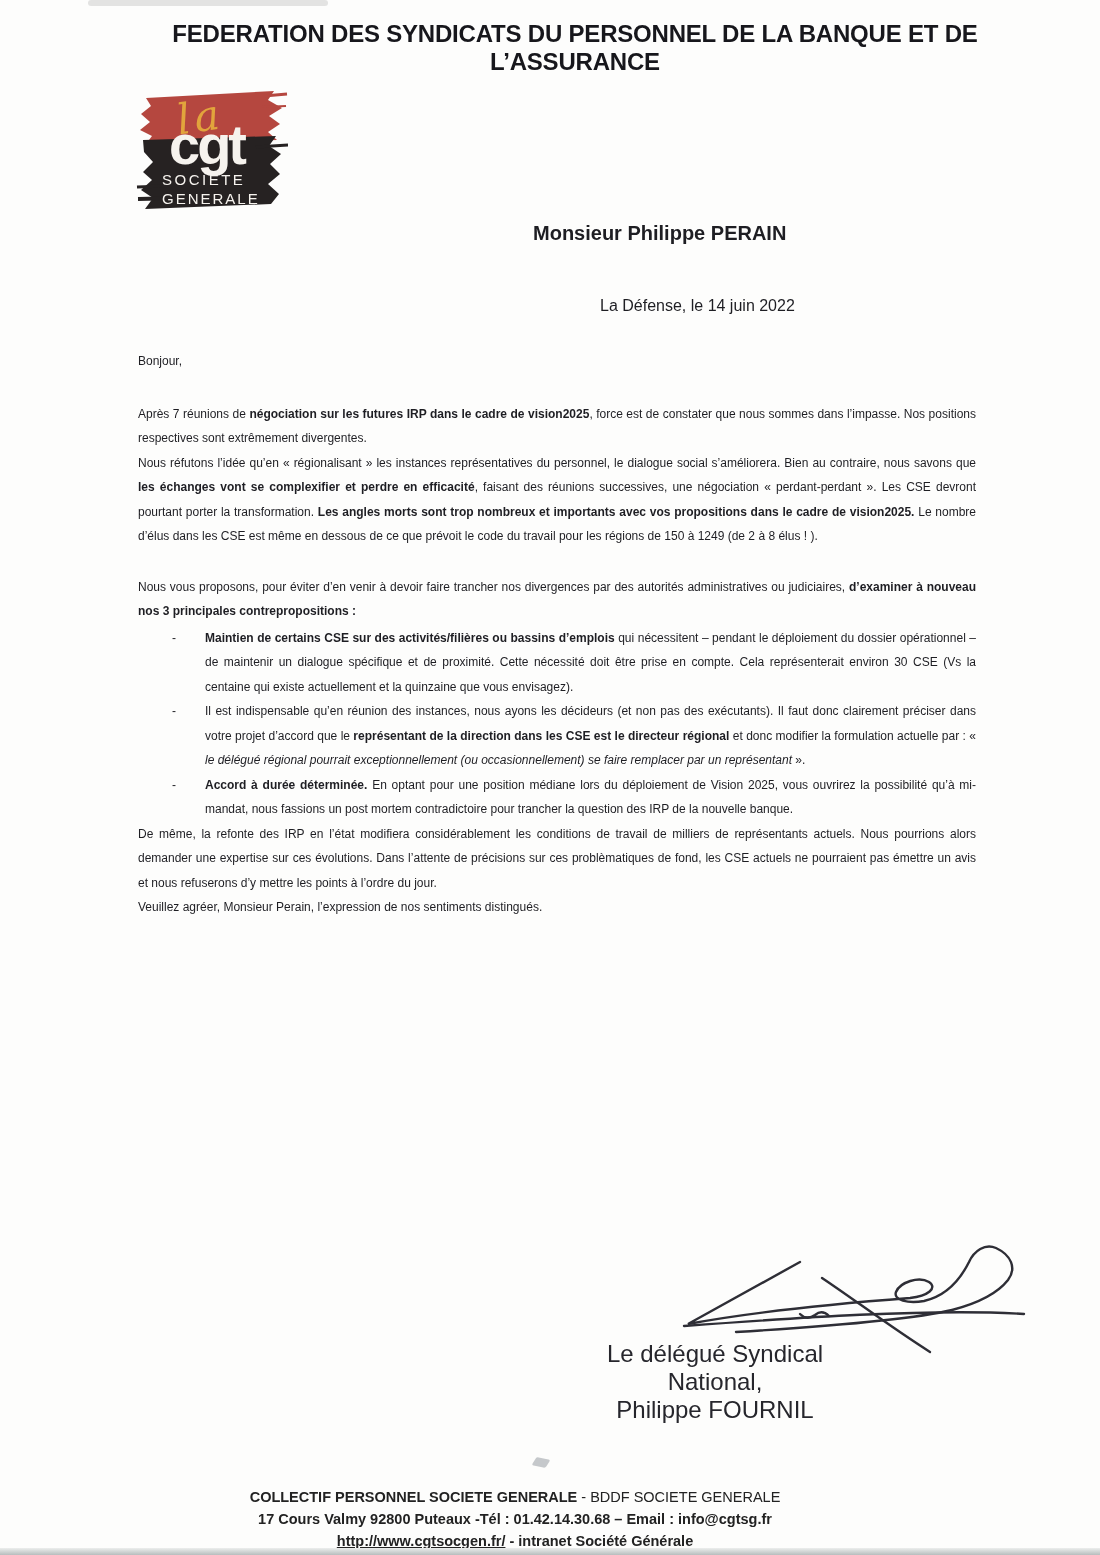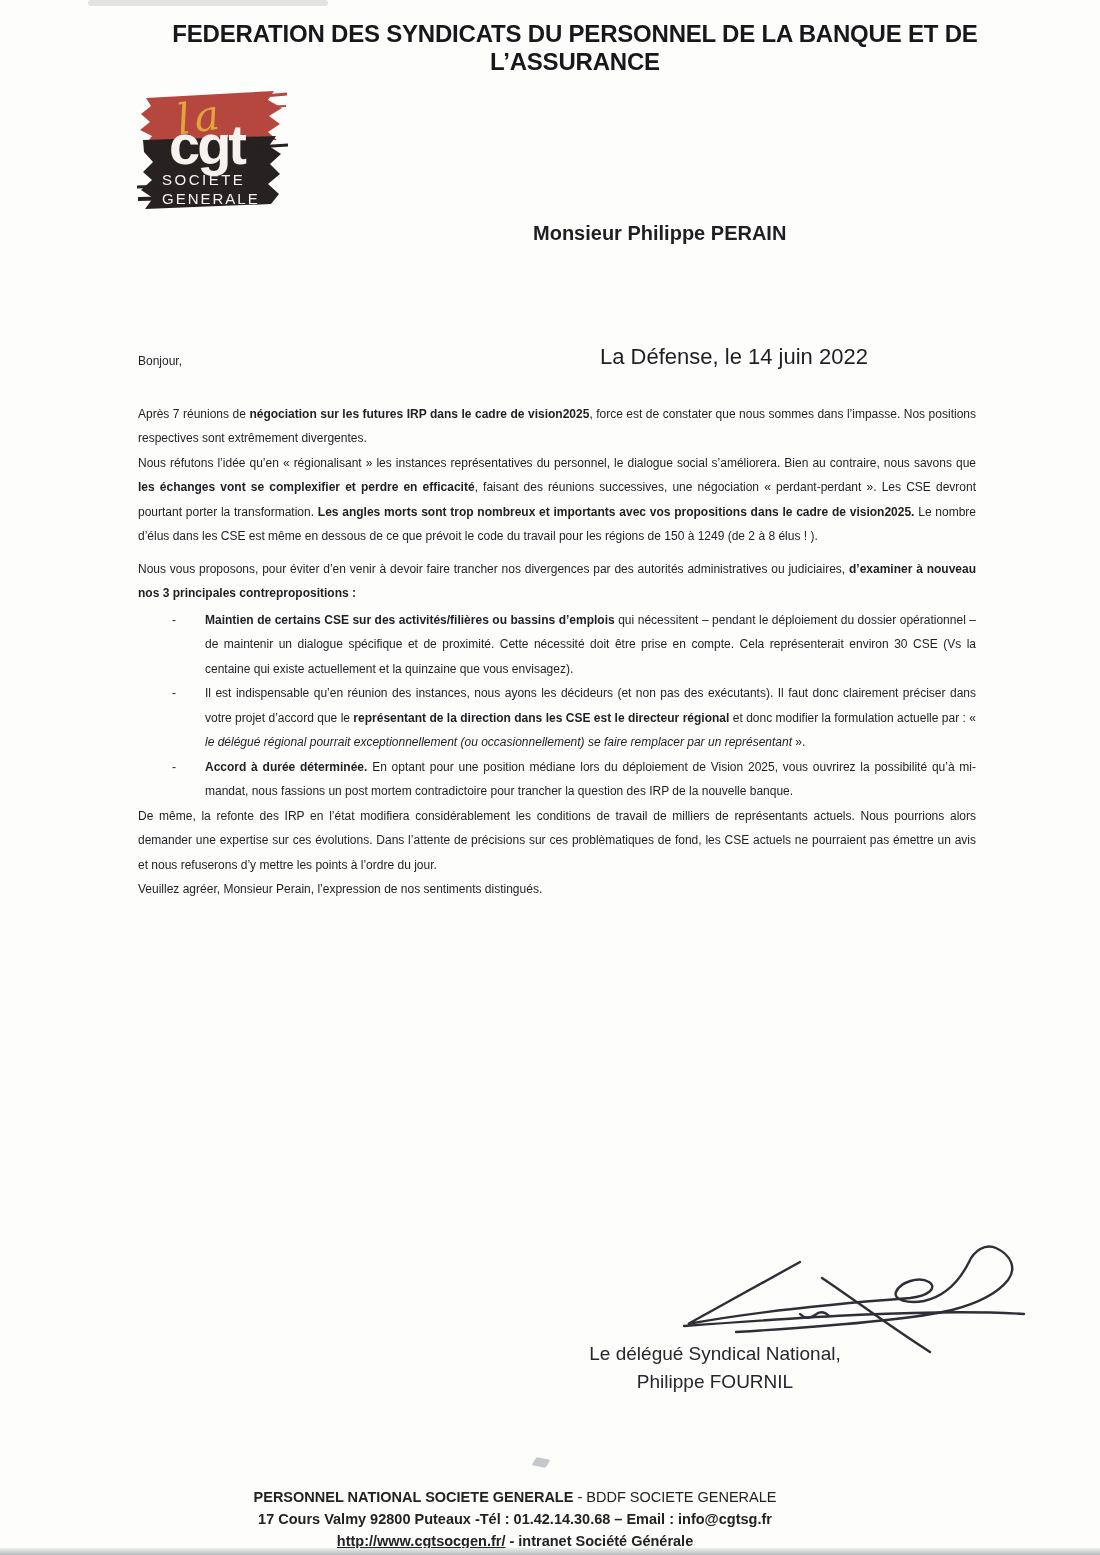--- a/index.html
+++ b/index.html
@@ -12,40 +12,40 @@
   .header{
     position:absolute;top:20px;left:100px;width:950px;margin:0;
     font-size:24px;font-weight:bold;text-align:center;
     letter-spacing:-0.2px;color:#17171c;
   }
   
   .logo{position:absolute;top:86px;left:136px;width:152px;height:132px;}
   
   .recipient{position:absolute;top:191px;left:533px;font-size:20px;line-height:28px;margin-top:28px;}
   .r-name{font-weight:bold;}
-  .dateline{position:absolute;top:297px;left:600px;font-size:22px;margin-top:47px;}
+  .dateline{position:absolute;top:297px;left:600px;font-size:16px;}
   
   .body{position:absolute;top:349px;left:138px;width:838px;font-size:12px;line-height:24.5px;}
   .salutation{margin:0 0 28px 0;}
   .para{margin:0;text-align:justify;}
-  .mt16{margin-top:8px;}
+  .mt16{margin-top:26px;}
   .closing{text-align:left;}
   .bullets{margin-top:2px;}
   .bullet{display:flex;padding-left:34px;}
   .bm{width:33px;flex:none;}
   .bt{flex:1;text-align:justify;}
   .b{font-weight:bold;}
   .i{font-style:italic;}
   
   .signature{position:absolute;top:1238px;left:672px;width:368px;height:118px;}
   .signature path{stroke:#2e2e36;stroke-width:2.4;fill:none;stroke-linecap:round;}
   
   .signoff{
     position:absolute;top:1340px;left:565px;width:300px;text-align:center;
-    font-size:19px;line-height:28px;color:#26262c;
+    font-size:24px;line-height:28px;color:#26262c;
   }
   
   .footer{
     position:absolute;top:1486px;left:165px;width:700px;text-align:center;
     font-size:14.5px;line-height:22px;font-weight:bold;color:#222;
   }
   .f1-rest{font-weight:normal;}
   .link{text-decoration:underline;}
   
   .smudge-top{position:absolute;top:0;left:88px;width:240px;height:6px;background:#6d6d6d;opacity:.18;border-radius:3px;}
@@ -117,20 +117,20 @@
   </svg>
 
   <div class="signoff">
     <div>Le délégué Syndical National,</div>
     <div>Philippe FOURNIL</div>
   </div>
 
   <div class="mark-footer"></div>
 
   <div class="footer">
-    <div class="f1"><span>PERSONNEL NATIONAL SOCIETE GENERALE</span><span class="f1-rest"> - BDDF SOCIETE GENERALE</span></div>
+    <div class="f1"><span>COLLECTIF PERSONNEL SOCIETE GENERALE</span><span class="f1-rest"> - BDDF SOCIETE GENERALE</span></div>
     <div class="f2">17 Cours Valmy 92800 Puteaux  -Tél : 01.42.14.30.68 – Email : info@cgtsg.fr</div>
     <div class="f3"><span class="link">http://www.cgtsocgen.fr/</span><span> - intranet Société Générale</span></div>
   </div>
 
   <div class="bottom-band"></div>
 
 </div>
 
 </body></html>

